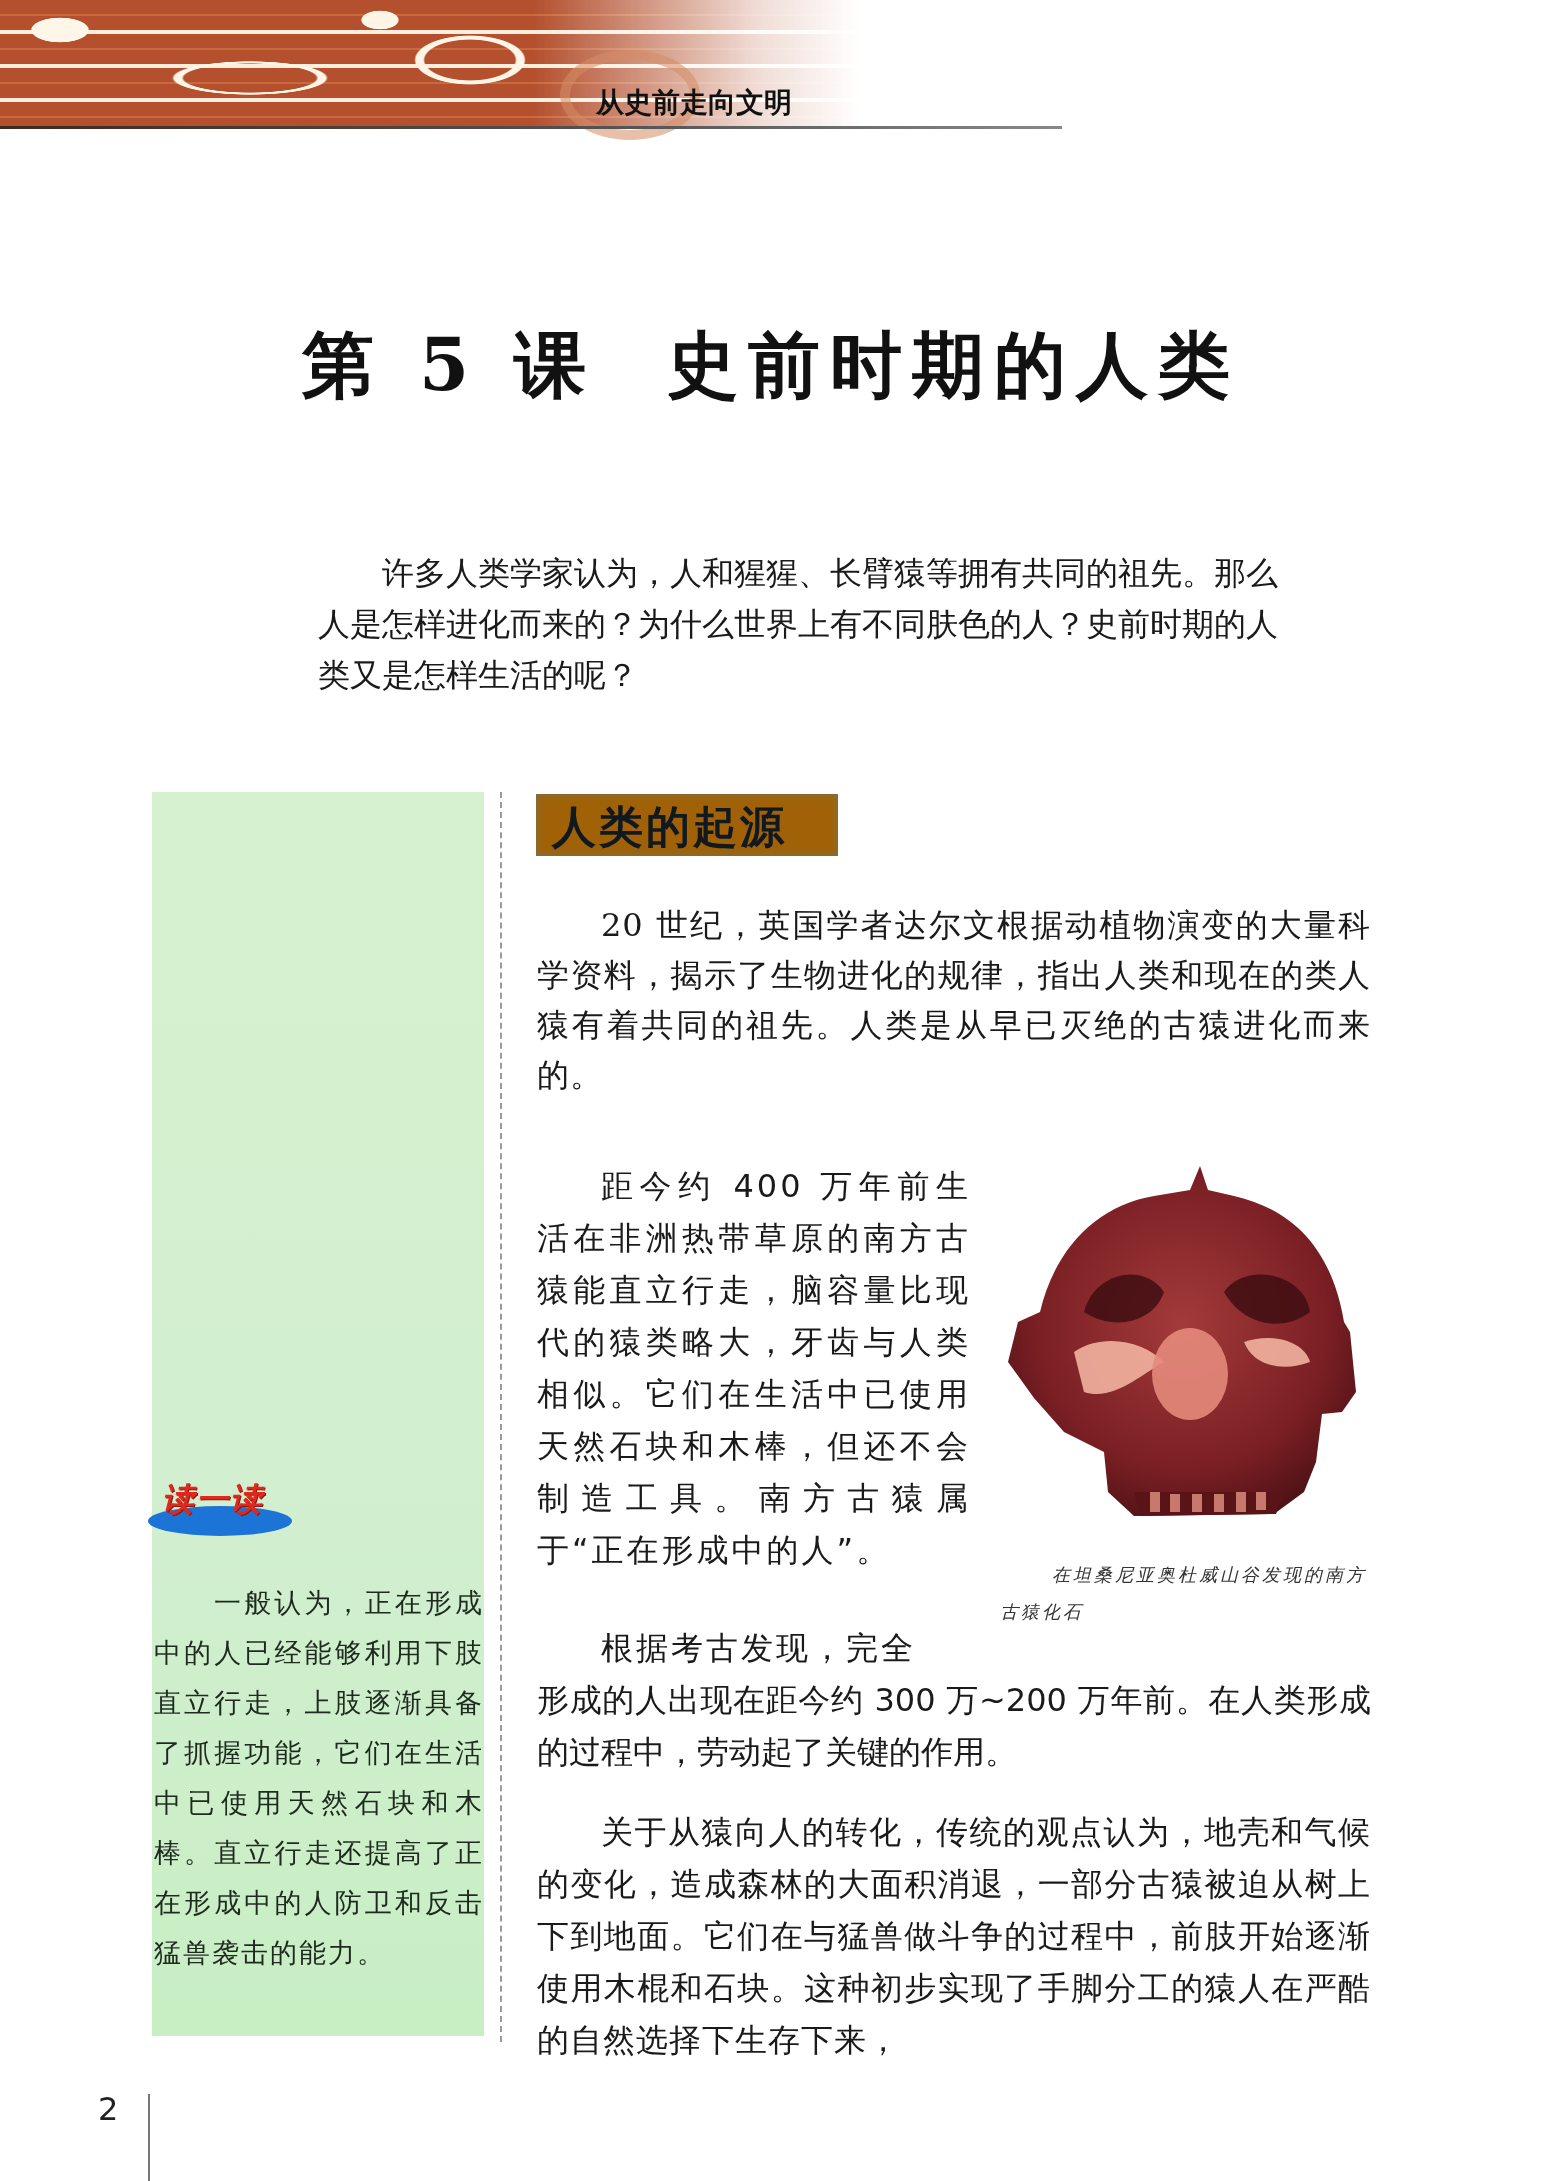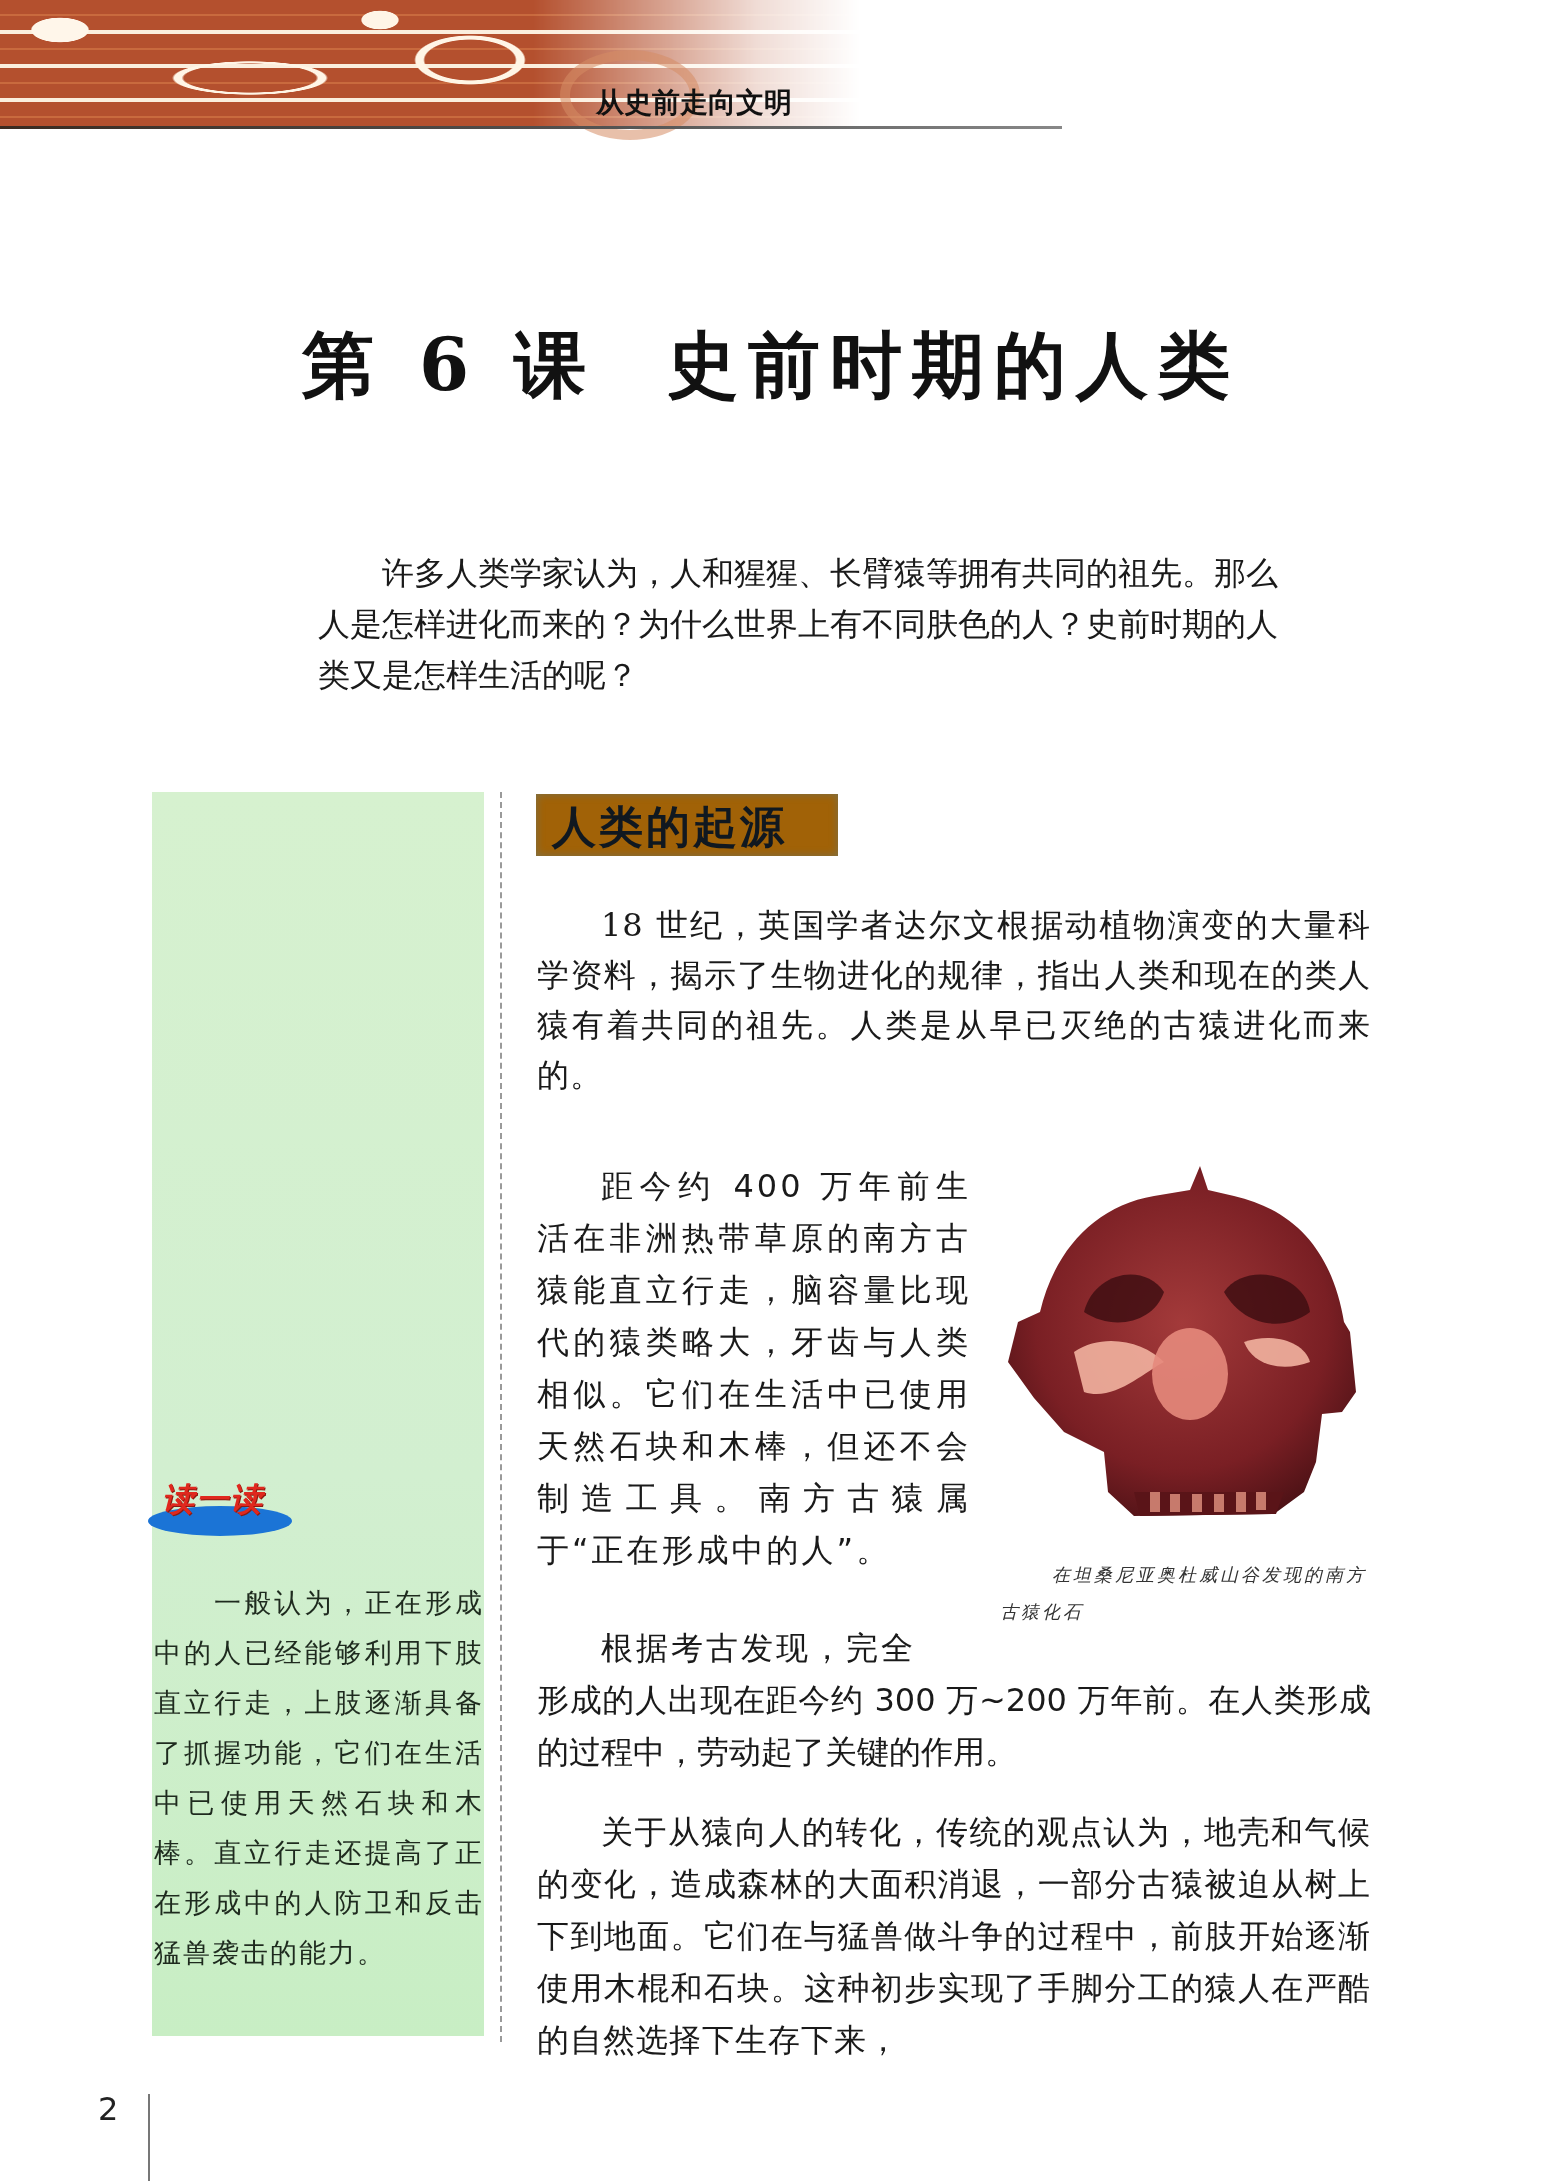--- a/index.html
+++ b/index.html
@@ -113,37 +113,37 @@
 </style>
 </head>
 <body>
 
 <div class="abs band"></div>
 <div class="abs band-swirl"></div>
 <div class="abs header-line"></div>
 <div class="abs header-title">从史前走向文明</div>
 
 <div class="abs lesson-title">
-  <span>第 6 课</span><span class="sp"></span><span>史前时期的人类</span>
+  <span>第 5 课</span><span class="sp"></span><span>史前时期的人类</span>
 </div>
 
 <div class="abs intro">许多人类学家认为，人和猩猩、长臂猿等拥有共同的祖先。那么人是怎样进化而来的？为什么世界上有不同肤色的人？史前时期的人类又是怎样生活的呢？</div>
 
 <div class="abs sidebar"></div>
 <div class="abs divider"></div>
 <div class="abs read-badge">
   <div class="ellipse"></div>
   <div class="label">读一读</div>
 </div>
 <div class="abs sidebar-text">一般认为，正在形成中的人已经能够利用下肢直立行走，上肢逐渐具备了抓握功能，它们在生活中已使用天然石块和木棒。直立行走还提高了正在形成中的人防卫和反击猛兽袭击的能力。</div>
 
 <div class="abs section-heading">
   <span>人类的起源</span>
 </div>
-<div class="abs para p1">18 世纪，英国学者达尔文根据动植物演变的大量科学资料，揭示了生物进化的规律，指出人类和现在的类人猿有着共同的祖先。人类是从早已灭绝的古猿进化而来的。</div>
+<div class="abs para p1">20 世纪，英国学者达尔文根据动植物演变的大量科学资料，揭示了生物进化的规律，指出人类和现在的类人猿有着共同的祖先。人类是从早已灭绝的古猿进化而来的。</div>
 <div class="abs para p2">距今约 400 万年前生活在非洲热带草原的南方古猿能直立行走，脑容量比现代的猿类略大，牙齿与人类相似。它们在生活中已使用天然石块和木棒，但还不会制造工具。南方古猿属于“正在形成中的人”。</div>
 <div class="abs para p3a">根据考古发现，完全</div>
 <div class="abs para p3b">形成的人出现在距今约 300 万~200 万年前。在人类形成的过程中，劳动起了关键的作用。</div>
 <div class="abs para p4">关于从猿向人的转化，传统的观点认为，地壳和气候的变化，造成森林的大面积消退，一部分古猿被迫从树上下到地面。它们在与猛兽做斗争的过程中，前肢开始逐渐使用木棍和石块。这种初步实现了手脚分工的猿人在严酷的自然选择下生存下来，</div>
 
 <div class="abs figure">
   <svg width="360" height="370" viewBox="0 0 360 370">
     <defs>
       <radialGradient id="sk" cx="50%" cy="45%" r="60%">
         <stop offset="0%" stop-color="#a33a3a"></stop>

